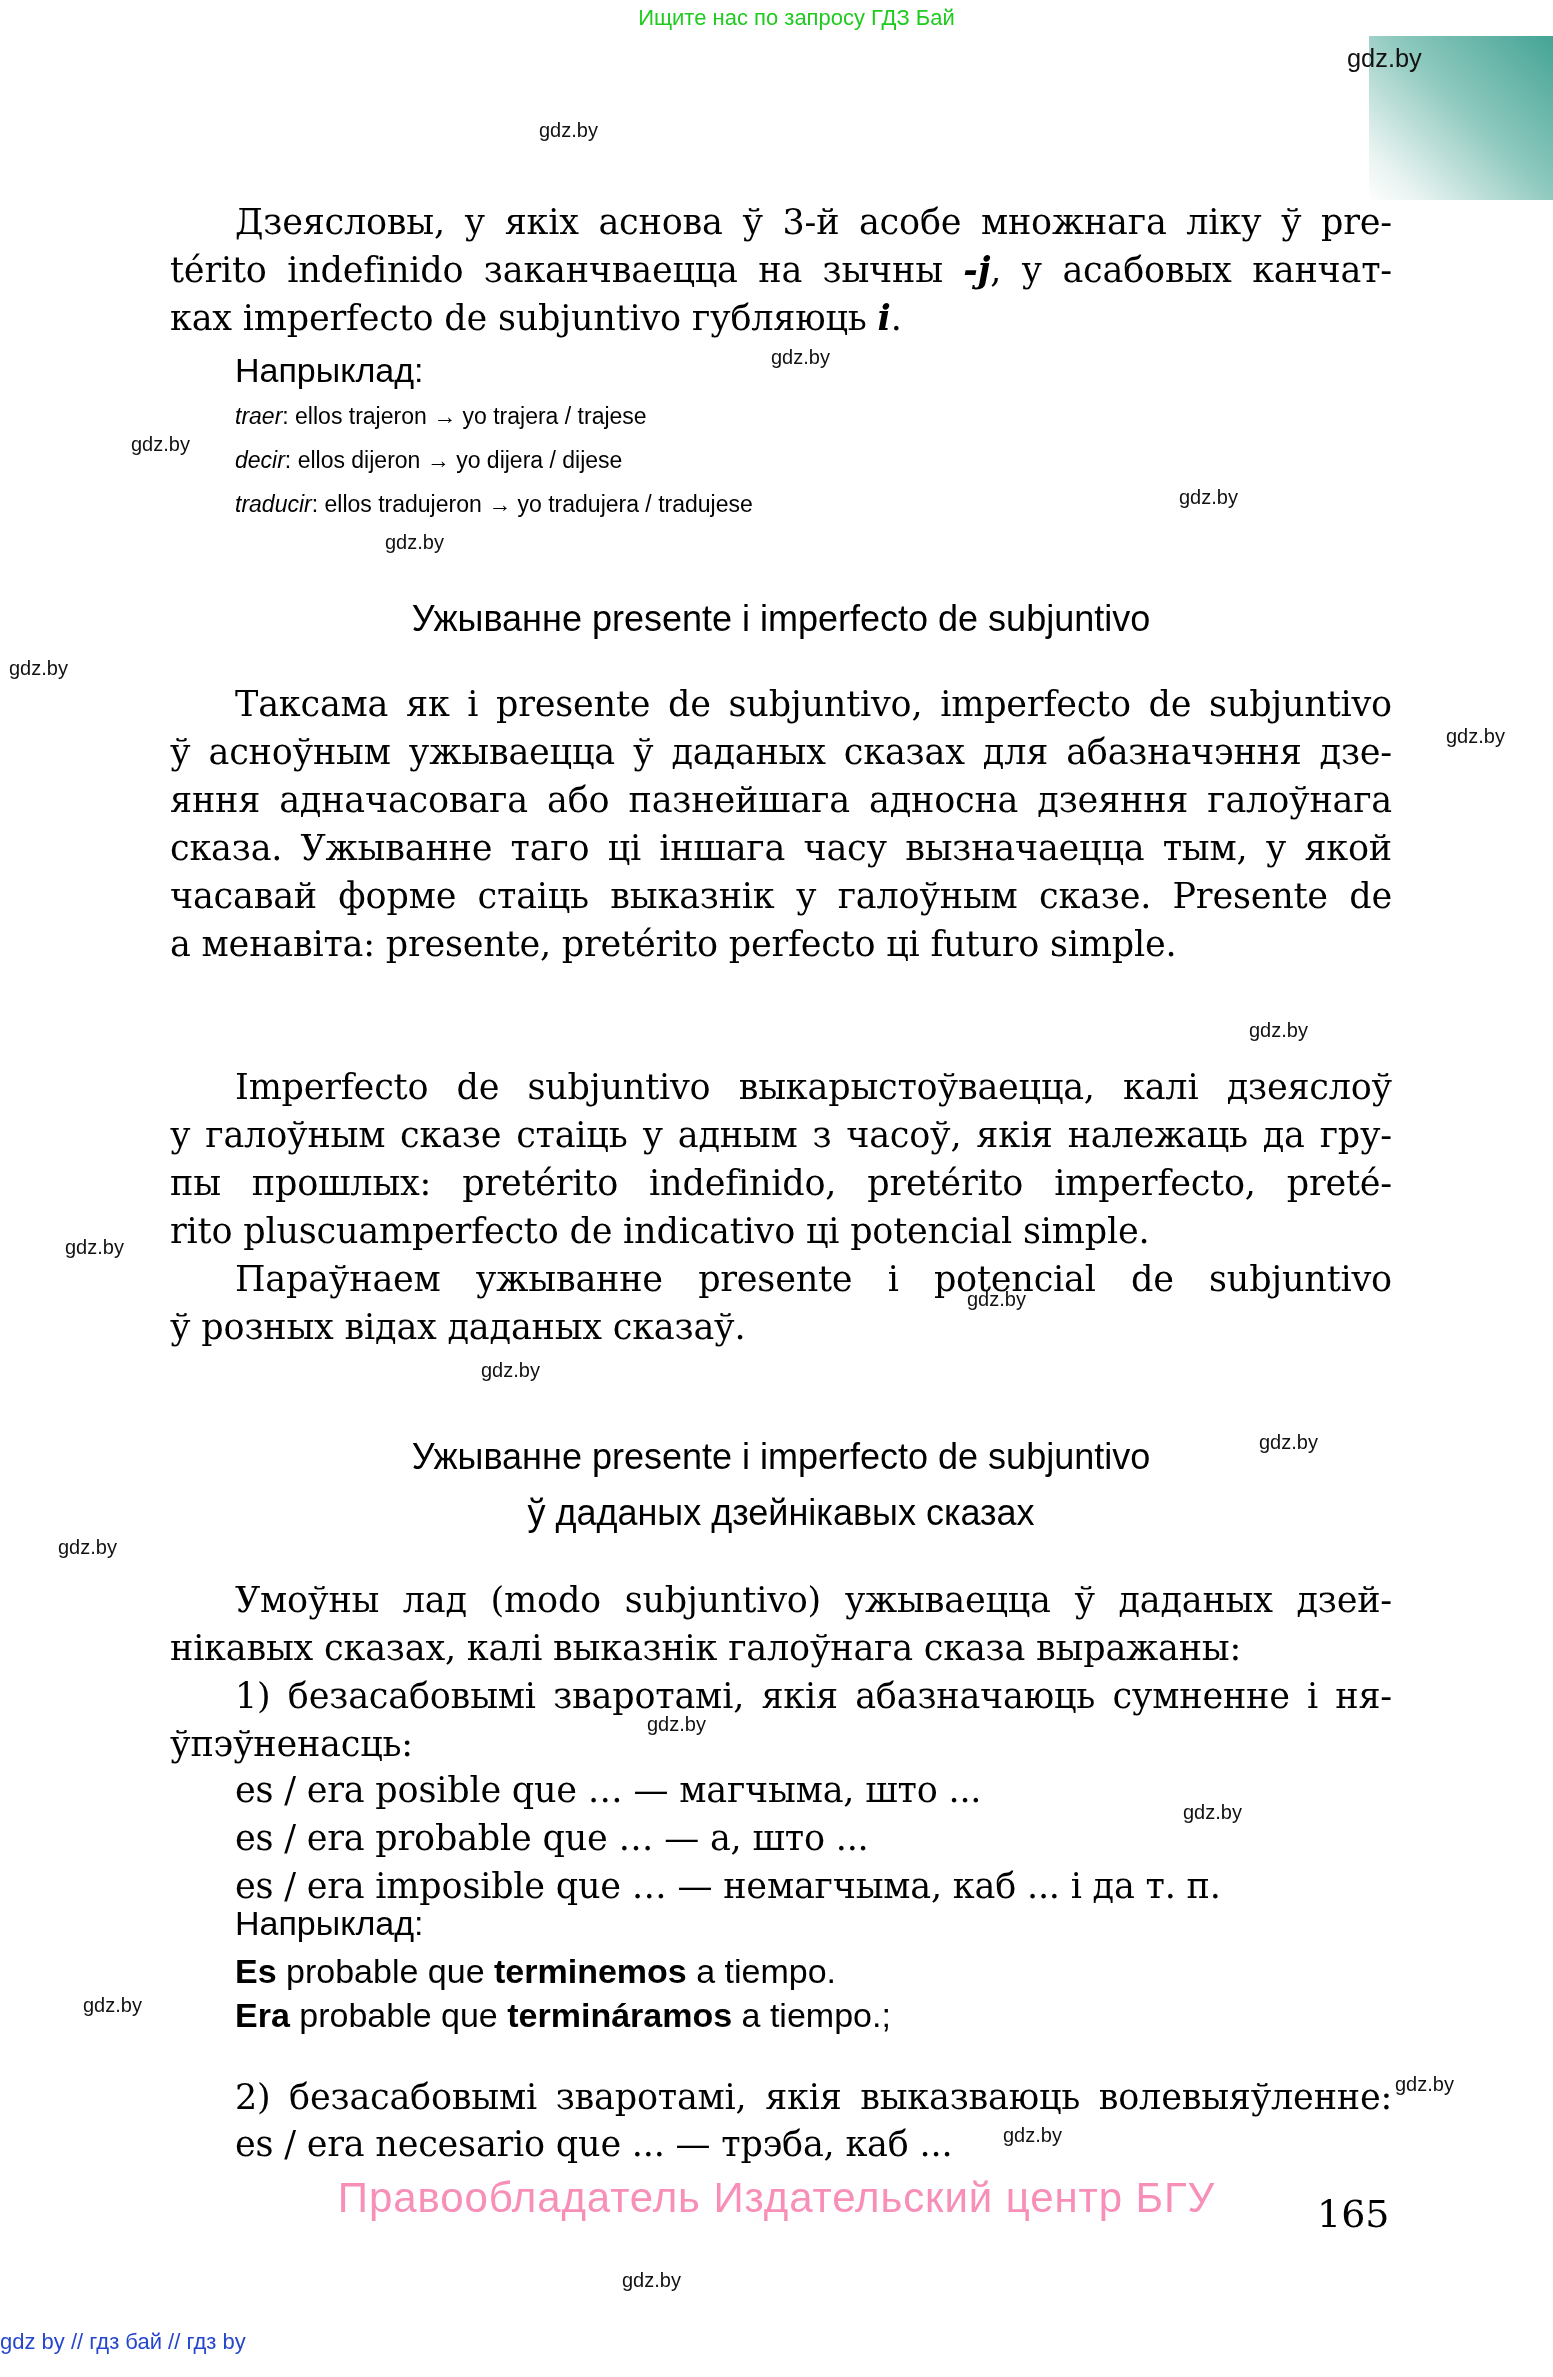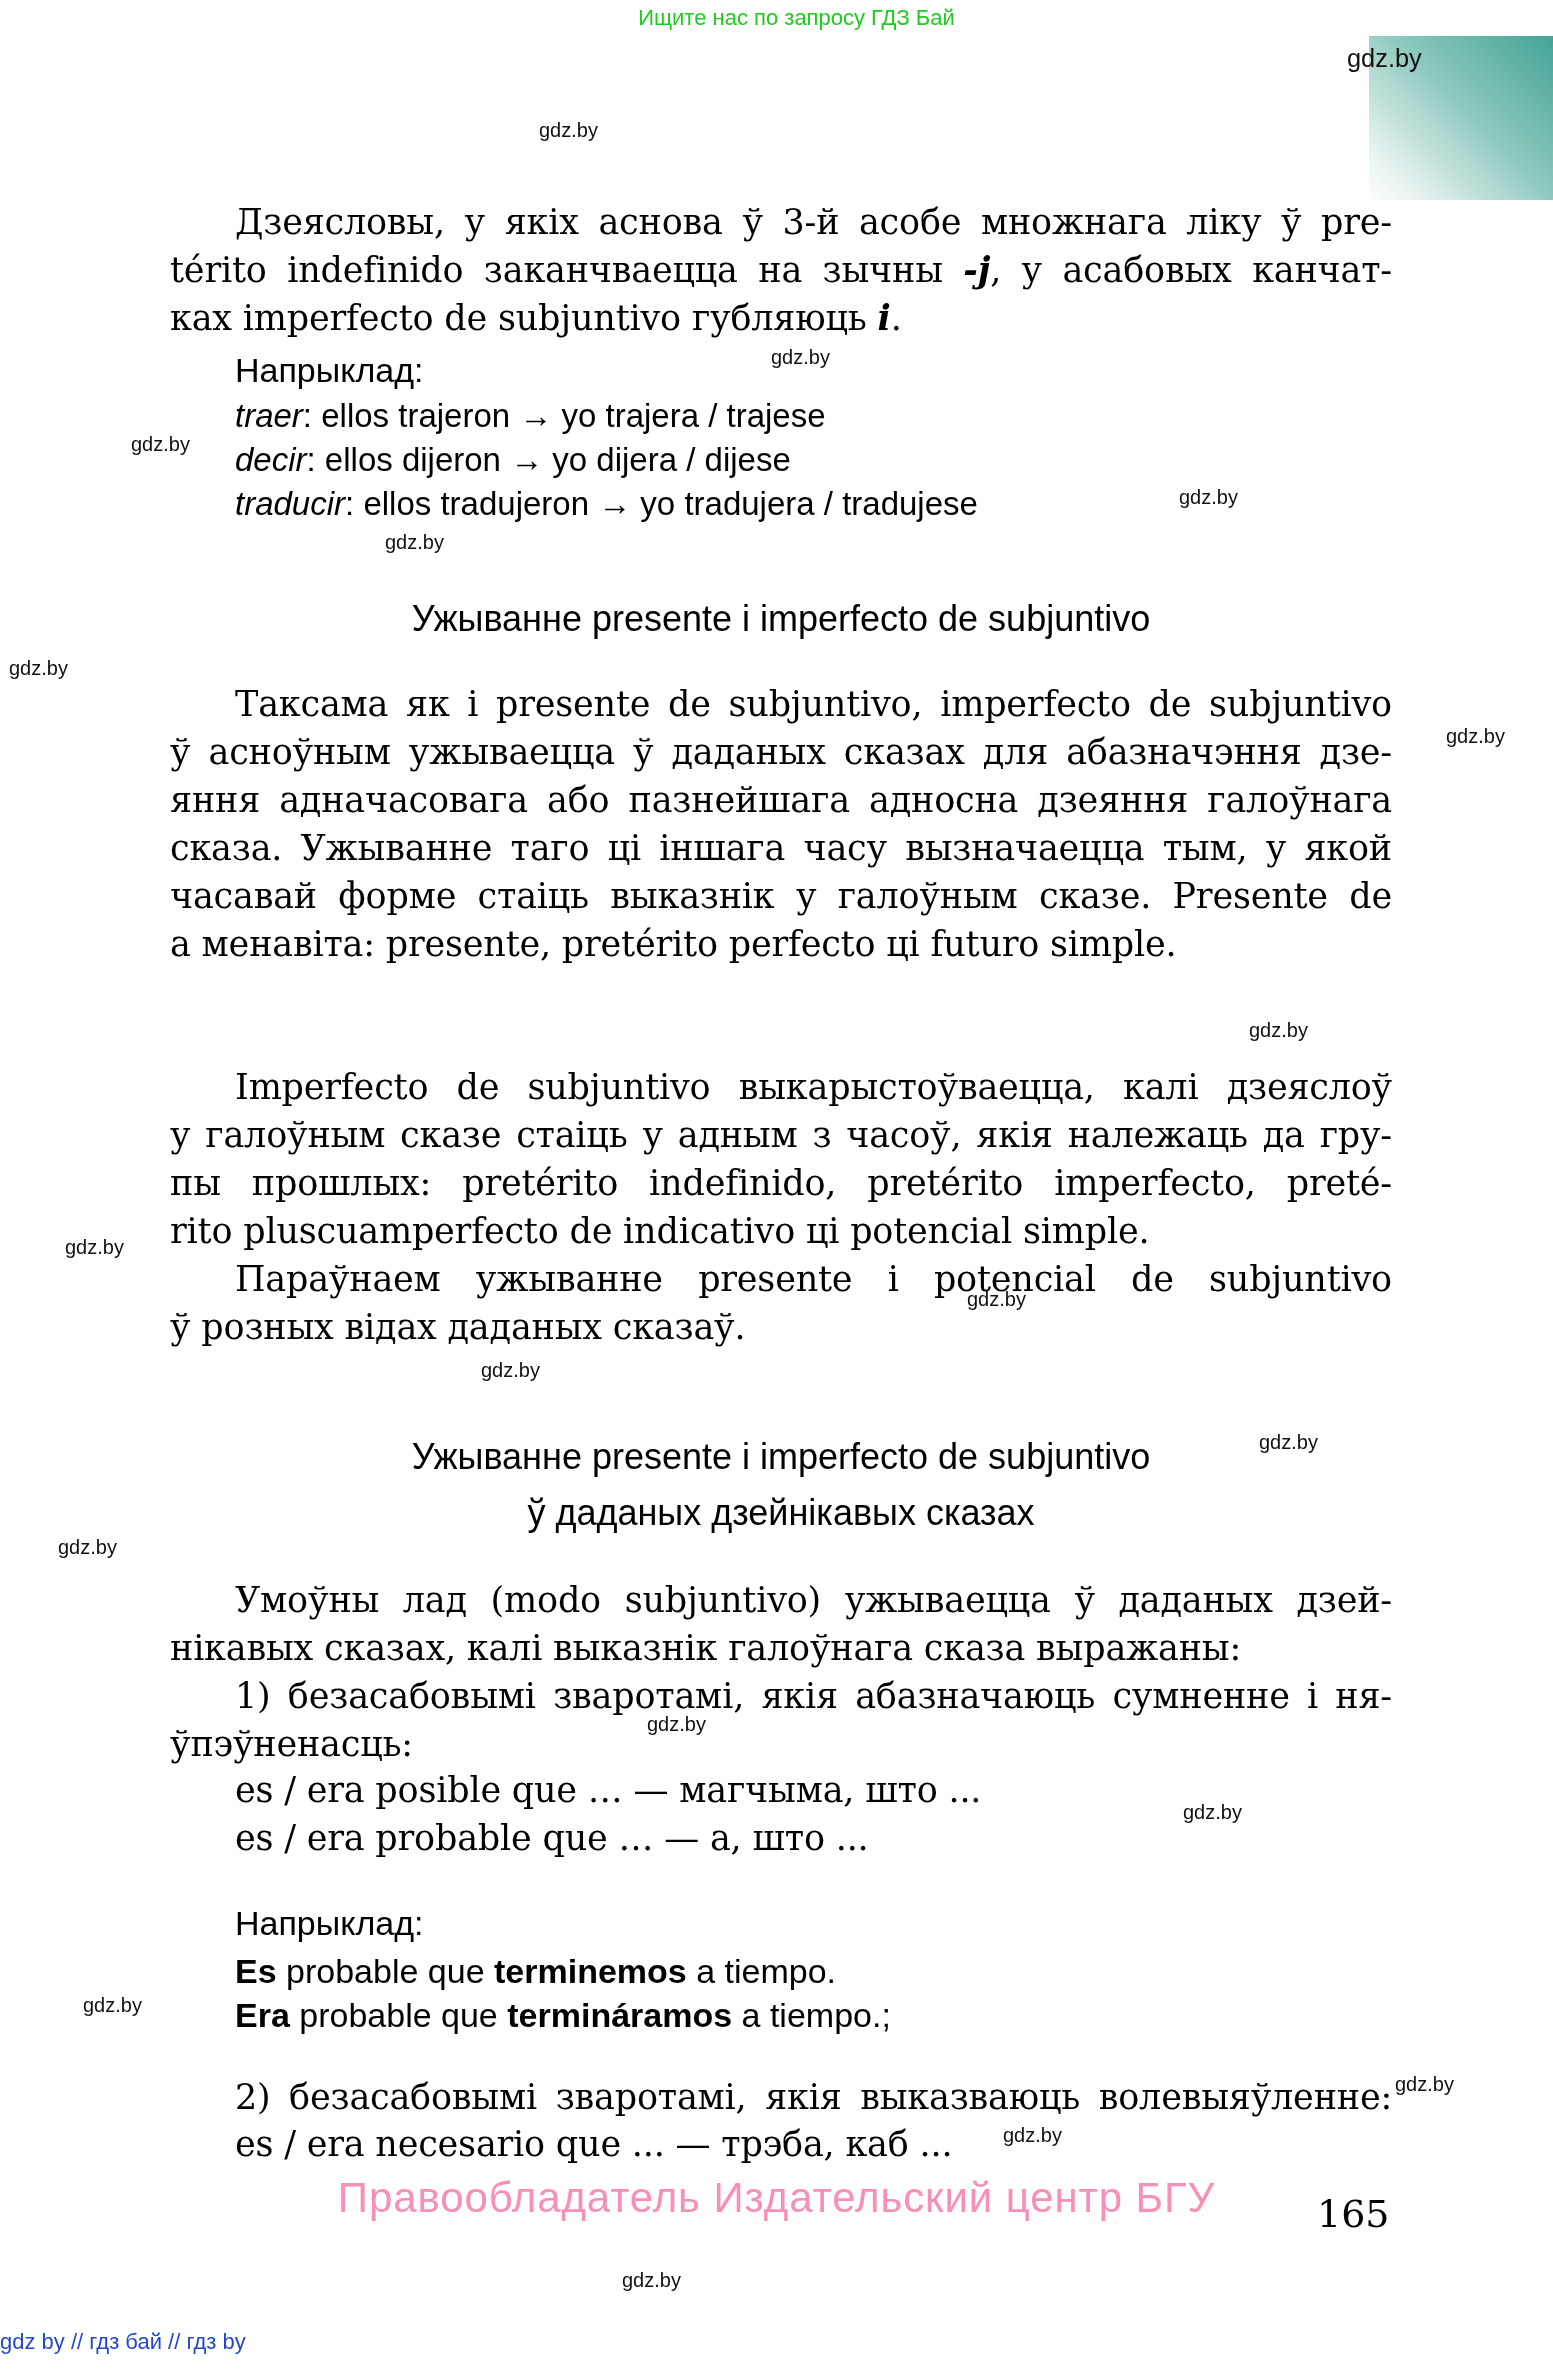--- a/index.html
+++ b/index.html
@@ -19,21 +19,21 @@
     position:absolute;font-family:"Liberation Sans",sans-serif;font-size:20px;color:#121212;
     white-space:nowrap;
   }
   .wm-lg{font-size:25.4px;}
   .col{position:absolute;left:170px;width:1222px;}
   .line{font-size:35px;line-height:48px;text-align:justify;text-align-last:justify;letter-spacing:-0.2px;}
   .line.end{text-align-last:left;}
   .line.ind{text-indent:65px;}
   .sans,.sans .line{font-family:"Liberation Sans",sans-serif;}
   .label{font-family:"Liberation Sans",sans-serif;font-size:34px;padding-left:65px;}
-  .examples .line{font-size:33px;line-height:44px;text-align:left;text-align-last:left;padding-left:65px;letter-spacing:0;}
+  .examples .line{font-size:23px;line-height:44px;text-align:left;text-align-last:left;padding-left:65px;letter-spacing:0;}
   .ex2 .line{font-size:34px;line-height:44px;text-align:left;text-align-last:left;padding-left:65px;letter-spacing:0;}
   .esera .line{text-align:left;text-align-last:left;padding-left:65px;}
   .heading{
     position:absolute;left:170px;width:1222px;text-align:center;
     font-family:"Liberation Sans",sans-serif;font-size:36px;line-height:56px;color:#000;
   }
   .si{font-style:italic;}
   .sb{font-weight:bold;}
   .copyright{
     position:absolute;top:2174px;left:0;width:1553px;text-align:center;
@@ -114,20 +114,21 @@
     <div class="line ind"><span>Умоўны лад (modo subjuntivo) ужываецца ў даданых дзей-</span></div>
     <div class="line end"><span>нікавых сказах, калі выказнік галоўнага сказа выражаны:</span></div>
   </div>
 <div class="col" style="top:1672px;">
     <div class="line ind"><span>1) безасабовымі зваротамі, якія абазначаюць сумненне і ня-</span></div>
     <div class="line end"><span>ўпэўненасць:</span></div>
   </div>
 <div class="col esera" style="top:1766px;">
     <div class="line end"><span>es / era posible que … — магчыма, што ...</span></div>
     <div class="line end"><span>es / era probable que … — а, што ...</span></div>
+    <div class="line end"><span>es / era imposible que … — немагчыма, каб ... і да т. п.</span></div>
   </div>
 
 <div class="col label" style="top:1904px;">Напрыклад:</div>
 <div class="col sans ex2" style="top:1949px;">
     <div class="line end"><span class="sb">Es</span><span> probable que </span><span class="sb">terminemos</span><span> a tiempo.</span></div>
     <div class="line end"><span class="sb">Era</span><span> probable que </span><span class="sb">termináramos</span><span> a tiempo.;</span></div>
   </div>
 
 <div class="col" style="top:2073px;">
     <div class="line ind"><span>2) безасабовымі зваротамі, якія выказваюць волевыяўленне:</span></div>

